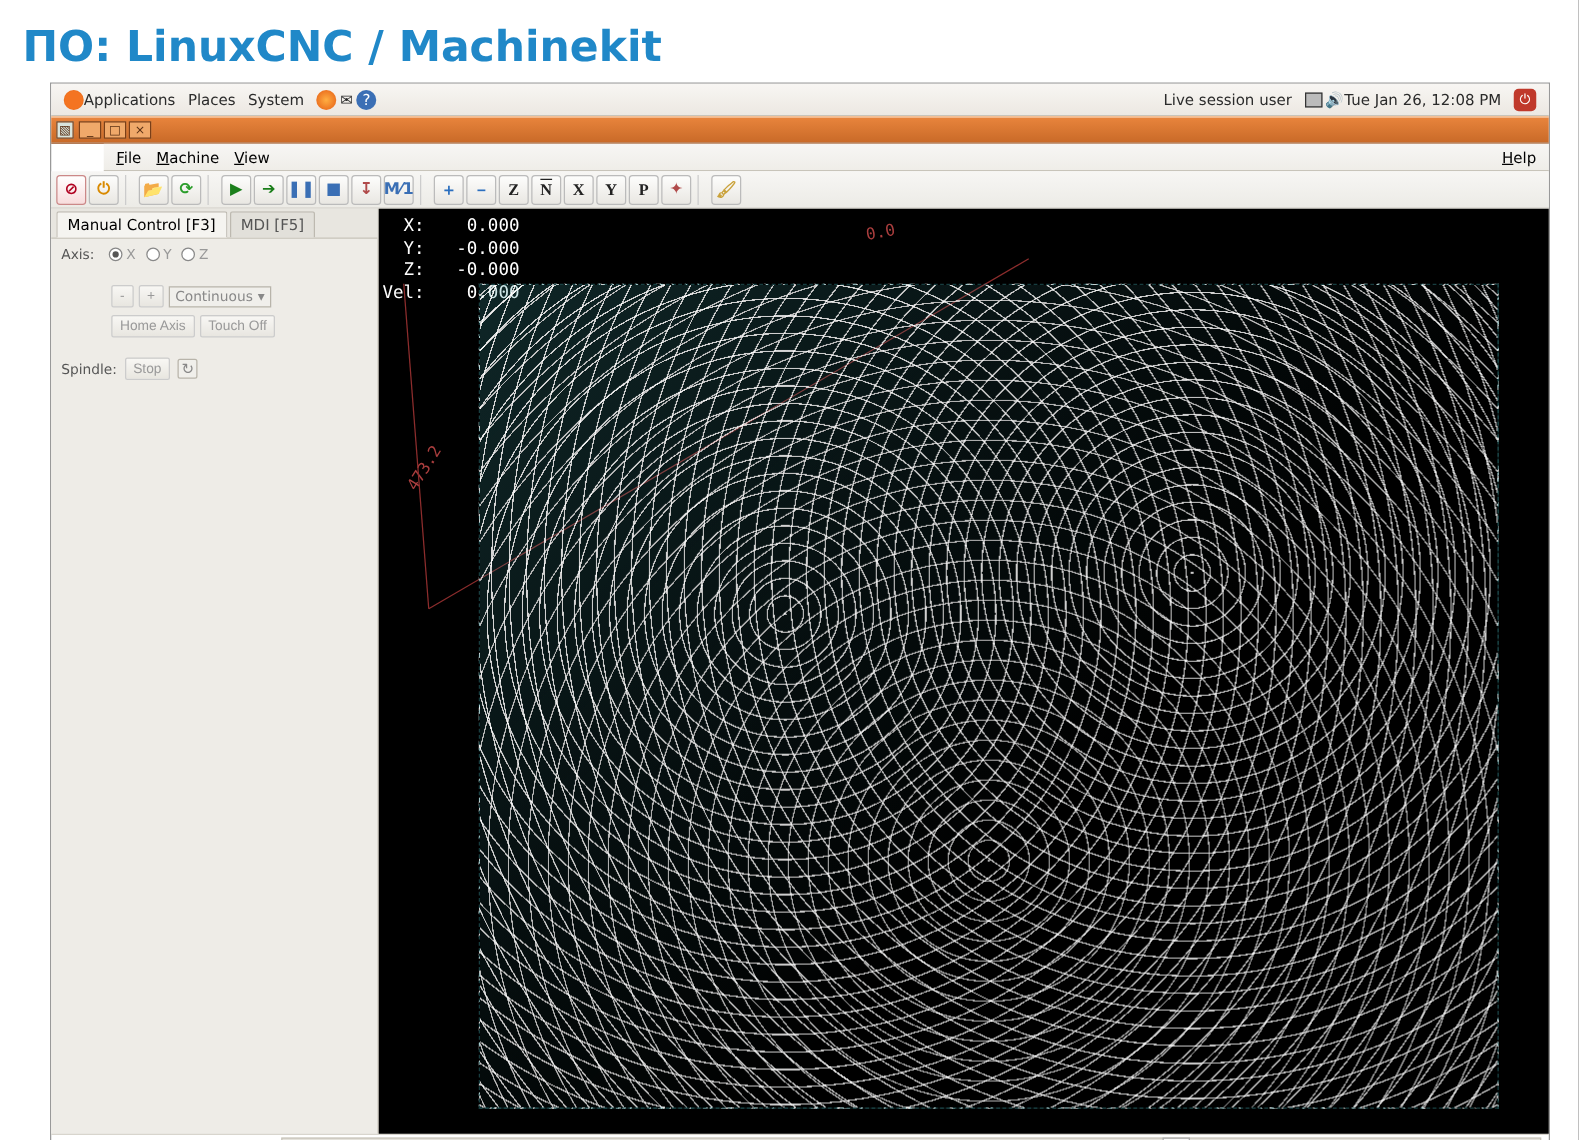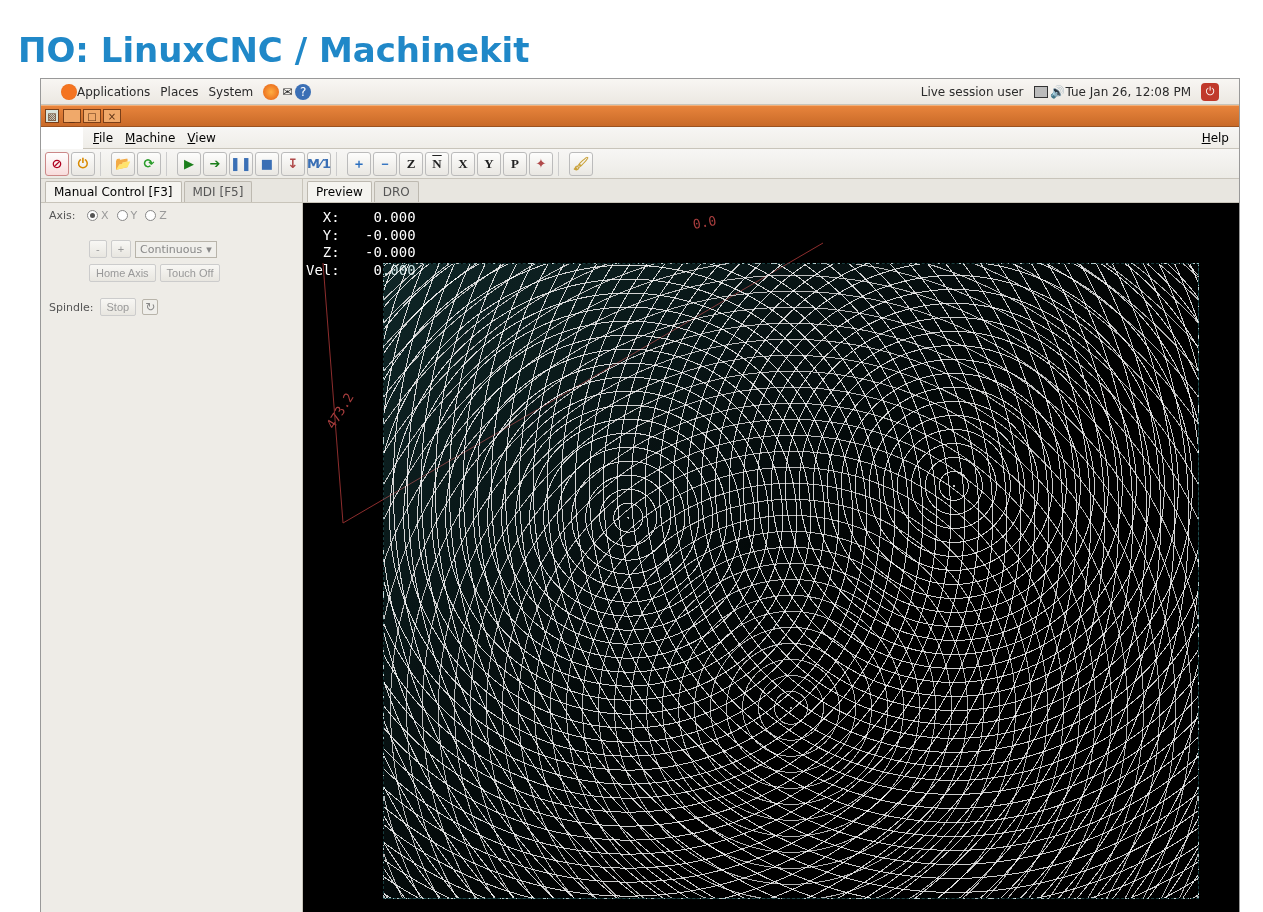--- a/index.html
+++ b/index.html
@@ -8,35 +8,35 @@
     font-family: "DejaVu Sans", Arial, sans-serif;
     font-size: 12px;
     background: #fff;
     width: 1263px;
     color: #000;
   }
   .slide-title {
     font-size: 34px;
     font-weight: bold;
     color: #2088c8;
-    padding: 30px 0 8px 18px;
+    padding: 18px 0 8px 18px;
   }
   .screenshot {
     margin-left: 40px;
     width: 1200px;
     border: 1px solid #999;
   }
   
   .top-panel {
     height: 26px;
     background: linear-gradient(#f8f6f3, #ece8e2);
     border-bottom: 1px solid #c8c4ba;
     display: flex;
     align-items: center;
-    padding: 0 20px;
+    padding: 0 10px;
     font-size: 12px;
     color: #2b2b2b;
   }
   .top-panel .panel-item { margin-right: 10px; display:flex; align-items:center; gap:4px; cursor:default;}
   .top-panel .spacer { flex: 1; }
   .ubuntu-logo {
     width: 16px; height: 16px;
     background: radial-gradient(circle at 50% 50%, #f47421 60%, #d35400 100%);
     border-radius: 50%;
     display: inline-block;
@@ -243,24 +243,20 @@
           <div class="spindle-row">
             <span style="color:#555;">Spindle:</span>
             <button class="small-btn disabled">Stop</button>
             <span class="panel-icon" style="border:1px solid #b8b4aa;border-radius:2px;background:#f0efeb;color:#888;">↻</span>
           </div>
         </div>
         <div style="flex:1"></div>
       </div>
 
       <div class="right-pane">
-        <div class="right-tabs">
-          <div class="tab">Preview</div>
-          <div class="tab inactive">DRO</div>
-        </div>
         <div class="preview-area">
           <div class="dro">  X:    0.000
   Y:   -0.000
   Z:   -0.000
 Vel:    0.000</div>
           <div class="ruler" style="top:12px; left:390px; transform:rotate(-10deg);">0.0</div>
           <div class="ruler" style="top:200px; left:18px; transform:rotate(-58deg);">473.2</div>
           <svg width="100%" height="100%" style="position:absolute;top:0;left:0;">
             <line x1="40" y1="320" x2="520" y2="40" stroke="#8d2d2d" stroke-width="1"></line>
             <line x1="40" y1="320" x2="20" y2="60" stroke="#8d2d2d" stroke-width="1"></line>

